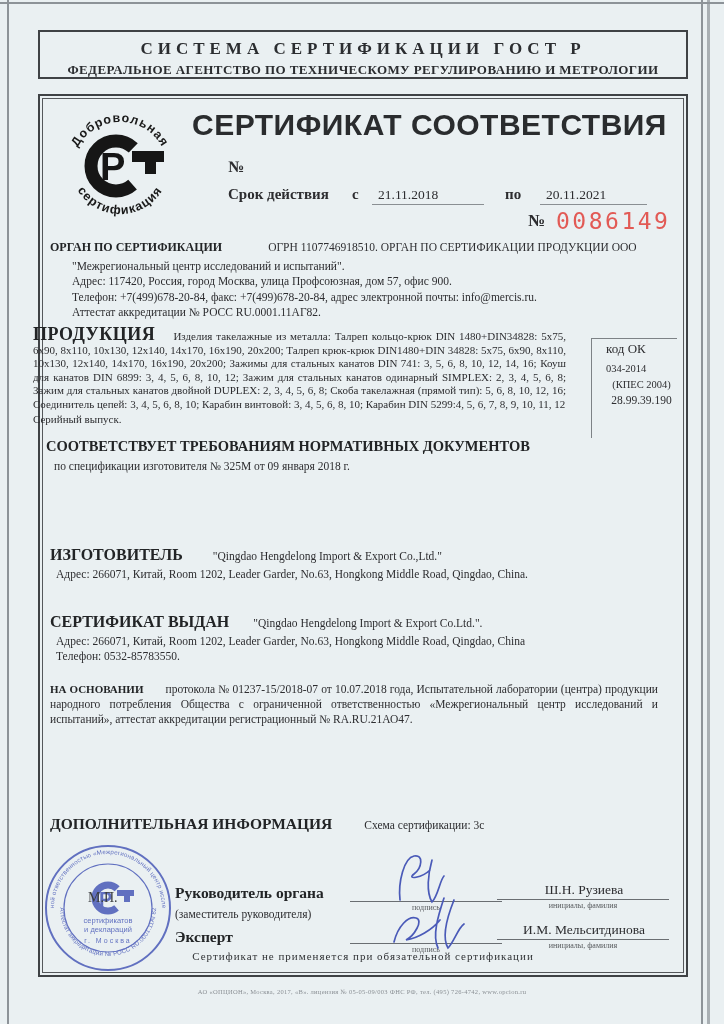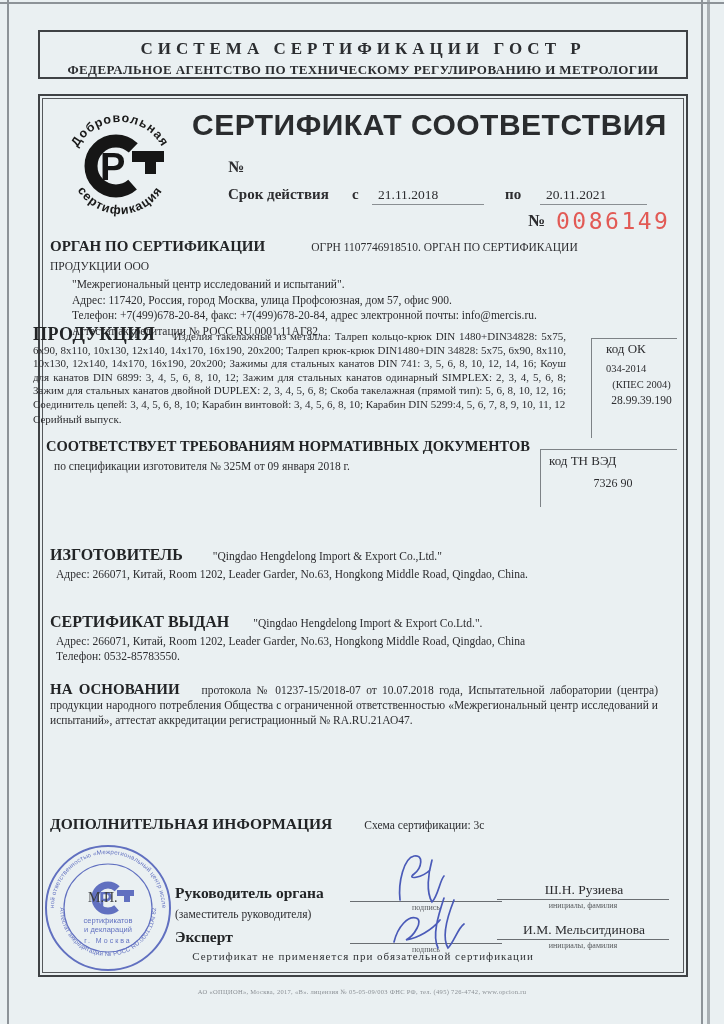--- a/index.html
+++ b/index.html
@@ -93,21 +93,21 @@
   <span class="abs bold-serif" style="left:228px;top:186px;font-size:15px;">Срок действия</span>
   <span class="abs bold-serif" style="left:352px;top:186px;font-size:15px;">с</span>
   <span class="abs value-line" style="left:372px;top:187px;min-width:100px;">21.11.2018</span>
   <span class="abs bold-serif" style="left:505px;top:186px;font-size:15px;">по</span>
   <span class="abs value-line" style="left:540px;top:187px;min-width:95px;">20.11.2021</span>
 
   <span class="abs bold-serif" style="left:528px;top:211px;font-size:17px;">№</span>
   <span class="abs red-number" style="left:556px;top:208px;">0086149</span>
 
   <div class="abs" style="left:50px;top:237px;width:600px;">
-    <span class="section-h" style="font-size:15px;">ОРГАН ПО СЕРТИФИКАЦИИ</span>
+    <span class="section-h" style="font-size:12px;">ОРГАН ПО СЕРТИФИКАЦИИ</span>
     <span class="small-text" style="margin-left:42px;">ОГРН 1107746918510. ОРГАН ПО СЕРТИФИКАЦИИ ПРОДУКЦИИ ООО</span>
     <div class="small-text" style="margin-left:22px;margin-top:3px;">
       <div>"Межрегиональный центр исследований и испытаний".</div>
       <div>Адрес: 117420, Россия, город Москва, улица Профсоюзная, дом 57, офис 900.</div>
       <div>Телефон: +7(499)678-20-84, факс: +7(499)678-20-84, адрес электронной почты: info@mercis.ru.</div>
       <div>Аттестат аккредитации № РОСС RU.0001.11АГ82.</div>
     </div>
   </div>
 
   <div class="abs just" style="left:33px;top:328px;width:533px;font-size:11px;line-height:13.5px;">
@@ -120,40 +120,36 @@
     <div style="font-size:10.5px;text-align:left;margin-top:6px;">034-2014</div>
     <div style="font-size:10.5px;text-align:center;margin-top:5px;">(КПЕС 2004)</div>
     <div style="font-size:11.5px;text-align:center;margin-top:4px;">28.99.39.190</div>
   </div>
 
   <div class="abs" style="left:46px;top:438px;width:490px;font-family:Liberation Serif, serif;">
     <div class="section-h" style="font-size:14.5px;">СООТВЕТСТВУЕТ ТРЕБОВАНИЯМ НОРМАТИВНЫХ ДОКУМЕНТОВ</div>
     <div class="small-text" style="margin-left:8px;margin-top:4px;">по спецификации изготовителя № 325М от 09 января 2018 г.</div>
   </div>
 
-  <div class="abs code-cell" style="left:540px;top:449px;width:137px;height:58px;padding:3px 0 0 8px;box-sizing:border-box;">
-    <div style="font-size:13px;">код ТН ВЭД</div>
-    <div style="font-size:12px;text-align:center;margin-top:7px;">7326 90</div>
-  </div>
 
   <div class="abs" style="left:50px;top:546px;width:610px;">
     <span class="section-h" style="font-size:16px;">ИЗГОТОВИТЕЛЬ</span>
     <span class="small-text" style="margin-left:26px;">"Qingdao Hengdelong Import &amp; Export Co.,Ltd."</span>
     <div class="small-text" style="margin-left:6px;margin-top:2px;">Адрес: 266071, Китай, Room 1202, Leader Garder, No.63, Hongkong Middle Road, Qingdao, China.</div>
   </div>
 
   <div class="abs" style="left:50px;top:613px;width:610px;">
     <span class="section-h" style="font-size:16px;">СЕРТИФИКАТ ВЫДАН</span>
     <span class="small-text" style="margin-left:20px;">"Qingdao Hengdelong Import &amp; Export Co.Ltd.".</span>
     <div class="small-text" style="margin-left:6px;margin-top:2px;">Адрес: 266071, Китай, Room 1202, Leader Garder, No.63, Hongkong Middle Road, Qingdao, China</div>
     <div class="small-text" style="margin-left:6px;">Телефон: 0532-85783550.</div>
   </div>
 
   <div class="abs just" style="left:50px;top:682px;width:608px;font-size:11.5px;line-height:15px;">
-    <span class="section-h" style="font-size:15px;margin-right:22px;font-family:Liberation Serif, serif;">НА ОСНОВАНИИ</span><span>протокола № 01237-15/2018-07 от 10.07.2018 года, Испытательной лаборатории (центра) продукции народного потребления Общества с ограниченной ответственностью «Межрегиональный центр исследований и испытаний», аттестат аккредитации регистрационный № RA.RU.21АО47.</span>
+    <span class="section-h" style="font-size:11px;margin-right:22px;font-family:Liberation Serif, serif;">НА ОСНОВАНИИ</span><span>протокола № 01237-15/2018-07 от 10.07.2018 года, Испытательной лаборатории (центра) продукции народного потребления Общества с ограниченной ответственностью «Межрегиональный центр исследований и испытаний», аттестат аккредитации регистрационный № RA.RU.21АО47.</span>
   </div>
 
   <div class="abs" style="left:50px;top:815px;width:608px;">
     <span class="section-h" style="font-size:15.5px;">ДОПОЛНИТЕЛЬНАЯ ИНФОРМАЦИЯ</span>
     <span class="small-text" style="margin-left:28px;">Схема сертификации: 3с</span>
   </div>
 
   <div class="abs" style="left:40px;top:840px;opacity:.85;">
     <svg width="136" height="136" viewBox="0 0 136 136">
       <defs>

